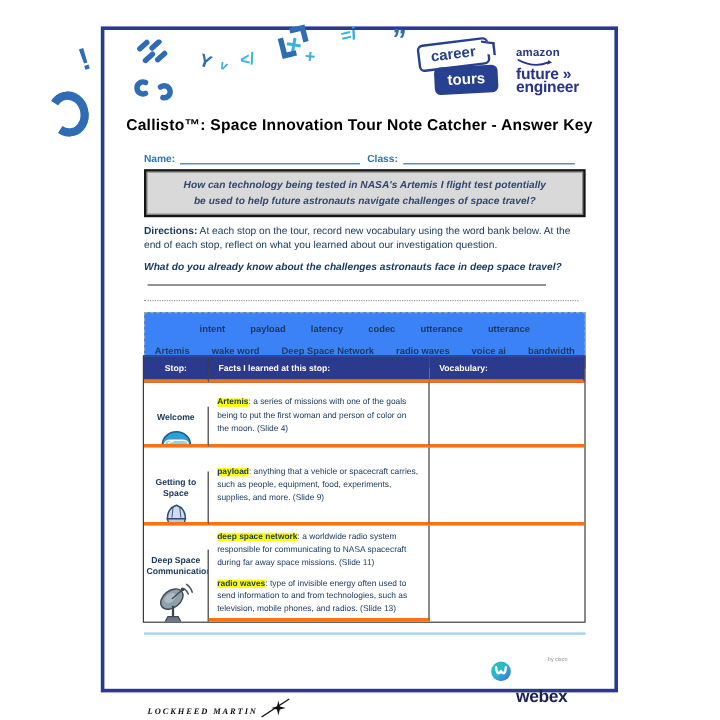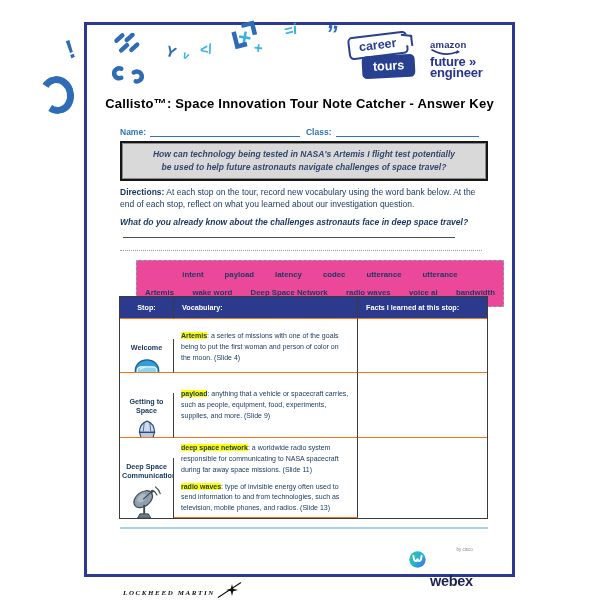--- a/index.html
+++ b/index.html
@@ -41,30 +41,30 @@
   .qbox p{margin:0;padding:2px 30px;text-align:center;font-style:italic;font-weight:bold;
         font-size:8.5px;line-height:1.55;color:#33466e;}
   .directions{left:33px;top:161px;width:368px;font-size:8.5px;line-height:1.45;
         color:#17365d;margin:0;}
   .directions b{font-weight:bold;}
   .priorq{left:33px;top:192px;width:368px;font-size:8.5px;font-style:italic;font-weight:bold;
         color:#17365d;margin:0;}
   .ansline1{left:36px;top:203px;width:332px;height:9px;border-bottom:1px solid #4d4d4d;}
   .ansline2{left:33px;top:216px;width:362px;height:9px;border-bottom:1px dotted #9a9a9a;}
   
-  .wordbank{left:33px;top:235px;width:368px;height:47px;background:#ec4899;
+  .wordbank{left:33px;top:235px;width:368px;height:47px;background:#3b82f6;
         border:1px dashed #97a5bb;box-sizing:border-box;display:flex;flex-direction:column;
-        justify-content:space-evenly;font-size:7.8px;font-weight:bold;color:#1f3864;margin-left:16px;}
+        justify-content:space-evenly;font-size:7.8px;font-weight:bold;color:#1f3864;}
   .wbrow{display:flex;}
   .wbrow.r1{justify-content:center;gap:21px;}
   .wbrow.r2{justify-content:space-between;padding:0 8px;}
   
   .vtable{left:32px;top:271px;width:369px;border:1px solid #3c3c3c;box-sizing:border-box;
         display:grid;grid-template-columns:54px 184px 129px;grid-template-rows:22px 54px 65px 80px;}
-  .cell{border-right:1px solid #3c3c3c;border-bottom:1px solid #f97316;box-sizing:border-box;
+  .cell{border-right:1px solid #3c3c3c;border-bottom:3px solid #f97316;box-sizing:border-box;
         overflow:hidden;}
   .cell.last{border-right:none;}
   .cell.bot{border-bottom:none;}
   .hcell{background:#2c3a8e;color:#ffffff;font-weight:bold;font-size:7.2px;
         display:flex;align-items:center;}
   .hcell.c1{justify-content:center;}
   .hcell.c2,.hcell.c3{padding-left:8px;}
   .stopcell{text-align:center;font-size:7.2px;font-weight:600;color:#17365d;padding-top:5px;margin-top:20px;}
   .stopcell .lbl{line-height:1.2;display:block;padding:0 2px;}
   .stopcell svg{margin-top:4px;}
@@ -147,25 +147,25 @@
         <span>radio waves</span>
         <span>voice ai</span>
         <span>bandwidth</span>
       </div>
     </div>
 
     <div class="vtable">
       <div class="cell hcell c1">
           <span>Stop:</span>
         </div>
+      <div class="cell hcell c3 last">
+          <span>Facts I learned at this stop:</span>
+        </div>
       <div class="cell hcell c2">
           <span>Vocabulary:</span>
-        </div>
-      <div class="cell hcell c3 last">
-          <span>Facts I learned at this stop:</span>
         </div>
 
       <div class="cell stopcell">
         <span class="lbl">Welcome</span>
         <svg width="30" height="30" viewBox="0 0 32 32">
           <ellipse cx="16" cy="14.5" rx="12.5" ry="11.5" fill="#2f9fd8" stroke="#1c5f8f" stroke-width="1.4"></ellipse>
           <rect x="5.5" y="10.5" width="21" height="8.5" rx="4.2" fill="#8ed2ef" stroke="#f2fafd" stroke-width="1.3"></rect>
           <path d="M10,26.5 h12 v2.5 a1.5,1.5 0 0 1 -1.5,1.5 h-9 a1.5,1.5 0 0 1 -1.5,-1.5 Z" fill="#2f9fd8" stroke="#1c5f8f" stroke-width="1"></path>
           <path d="M9,13 q2,-1.5 4,-1.5" fill="none" stroke="#ffffff" stroke-width="1.2" stroke-linecap="round"></path>
         </svg>

